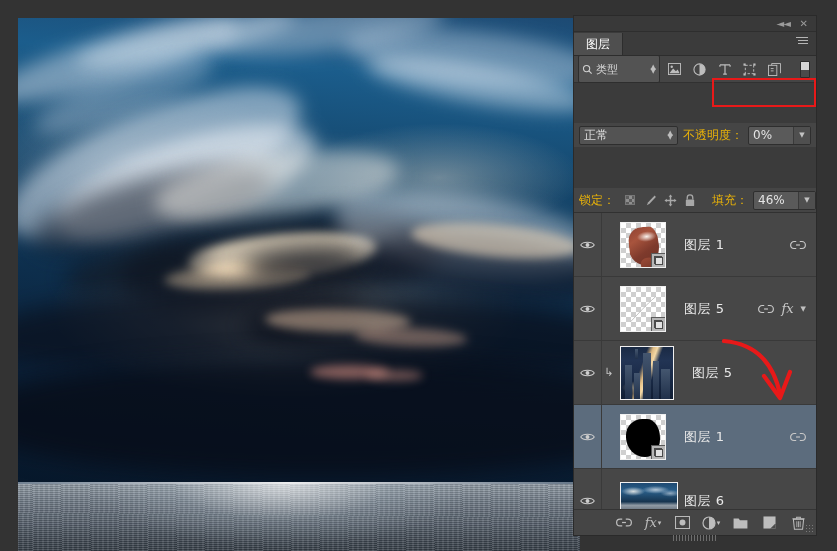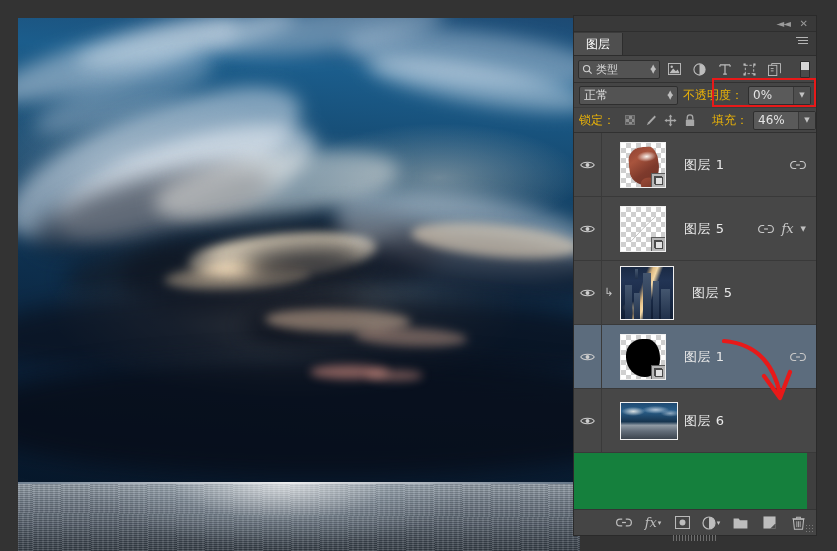--- a/index.html
+++ b/index.html
@@ -83,38 +83,38 @@
   #panel-menu-btn span:nth-child(1) { width: 12px; }
   #panel-menu-btn span:nth-child(2) { width: 10px; margin-left: 2px; }
   #panel-menu-btn span:nth-child(3) { width: 10px; margin-left: 2px; }
 
   .filter-row {
     height: 27px; display: flex; align-items: center; gap: 4px;
     padding: 0 4px; background: #454545; border-bottom: 1px solid #313131; flex: none;
   }
   .filter-select {
     height: 19px; width: 82px; background: #535353; border: 1px solid #2e2e2e;
-    border-radius: 2px; display: flex; align-items: center; padding: 4px 3px;
+    border-radius: 2px; display: flex; align-items: center; padding: 13px 3px;
     color: #d8d8d8; font-size: 11px; gap: 3px; cursor: pointer;
   }
   .fsel-label { flex: 1; }
   .stepper { display: flex; flex-direction: column; line-height: 4px; color: #bdbdbd; font-size: 7px; }
   .ficon {
     width: 21px; height: 19px; display: flex; align-items: center; justify-content: center;
     color: #b8b8b8; cursor: pointer;
   }
   .filter-toggle {
     width: 10px; height: 17px; margin-left: auto; margin-right: 2px;
     background: linear-gradient(180deg,#d4d4d4 0 50%, #4a4a4a 50% 100%);
     border: 1px solid #2c2c2c; border-radius: 1px; cursor: pointer;
   }
 
   .blend-row, .lock-row {
     height: 25px; display: flex; align-items: center; padding: 0 5px;
-    background: #454545; flex: none; gap: 5px;
+    background: #454545; flex: none; gap: 5px; margin-top: 40px;
   }
   .blend-row { border-bottom: 1px solid #3b3b3b; }
   .lock-row { border-bottom: 1px solid #313131; }
   .blend-select {
     width: 118px; height: 19px; background: #535353; border: 1px solid #2e2e2e;
     border-radius: 2px; display: flex; align-items: center; padding: 0 4px;
     color: #dcdcdc; font-size: 12px; cursor: pointer;
   }
   .blend-select .lbl { flex: 1; }
   .field-label { color: #eab308; font-size: 12px; white-space: nowrap; }

